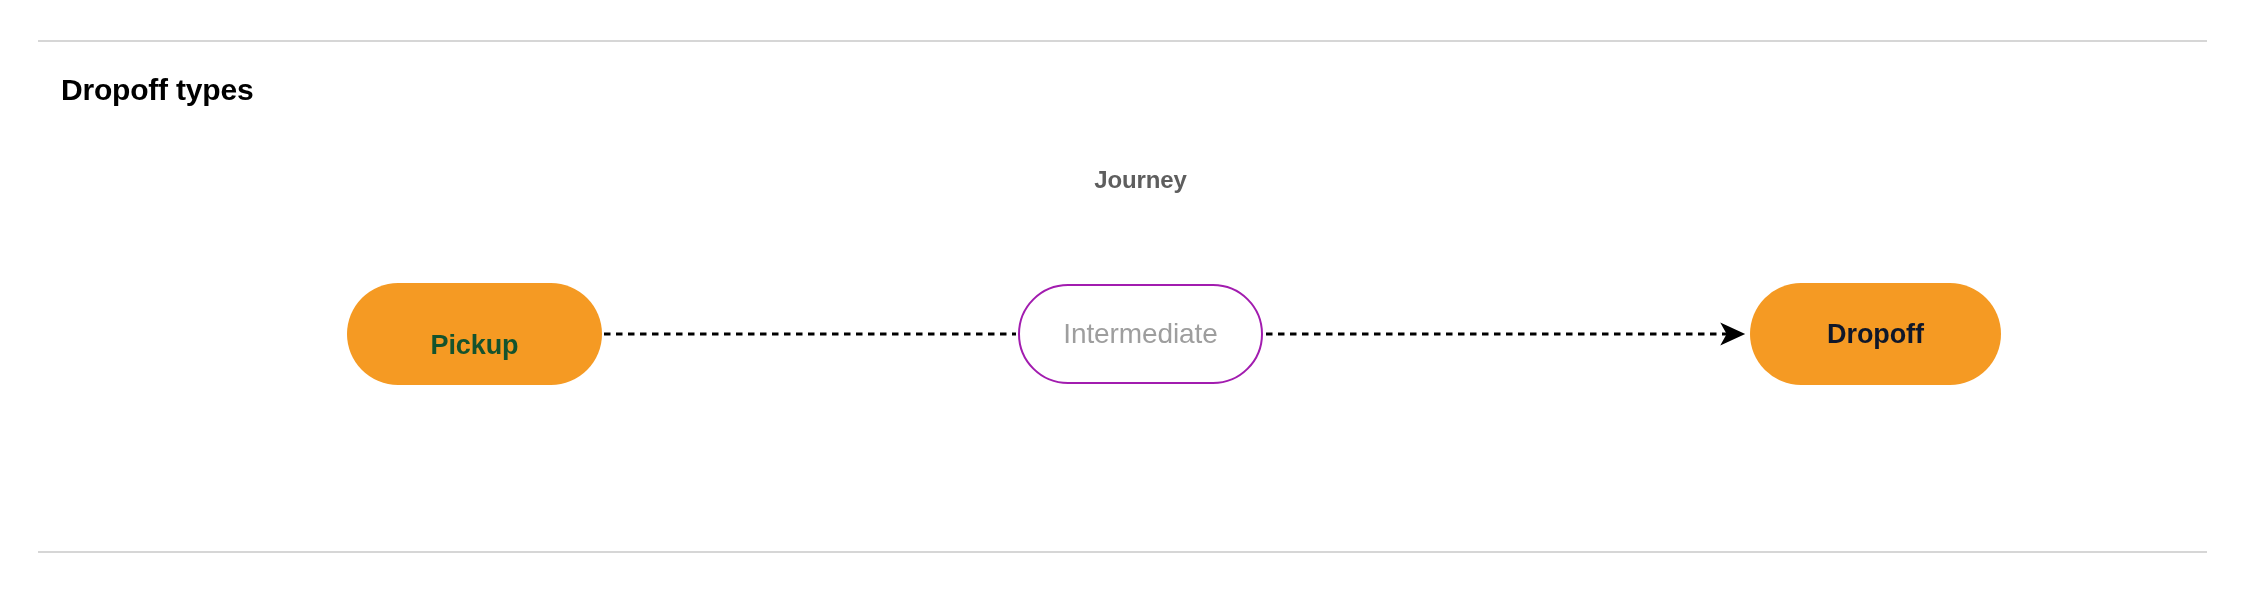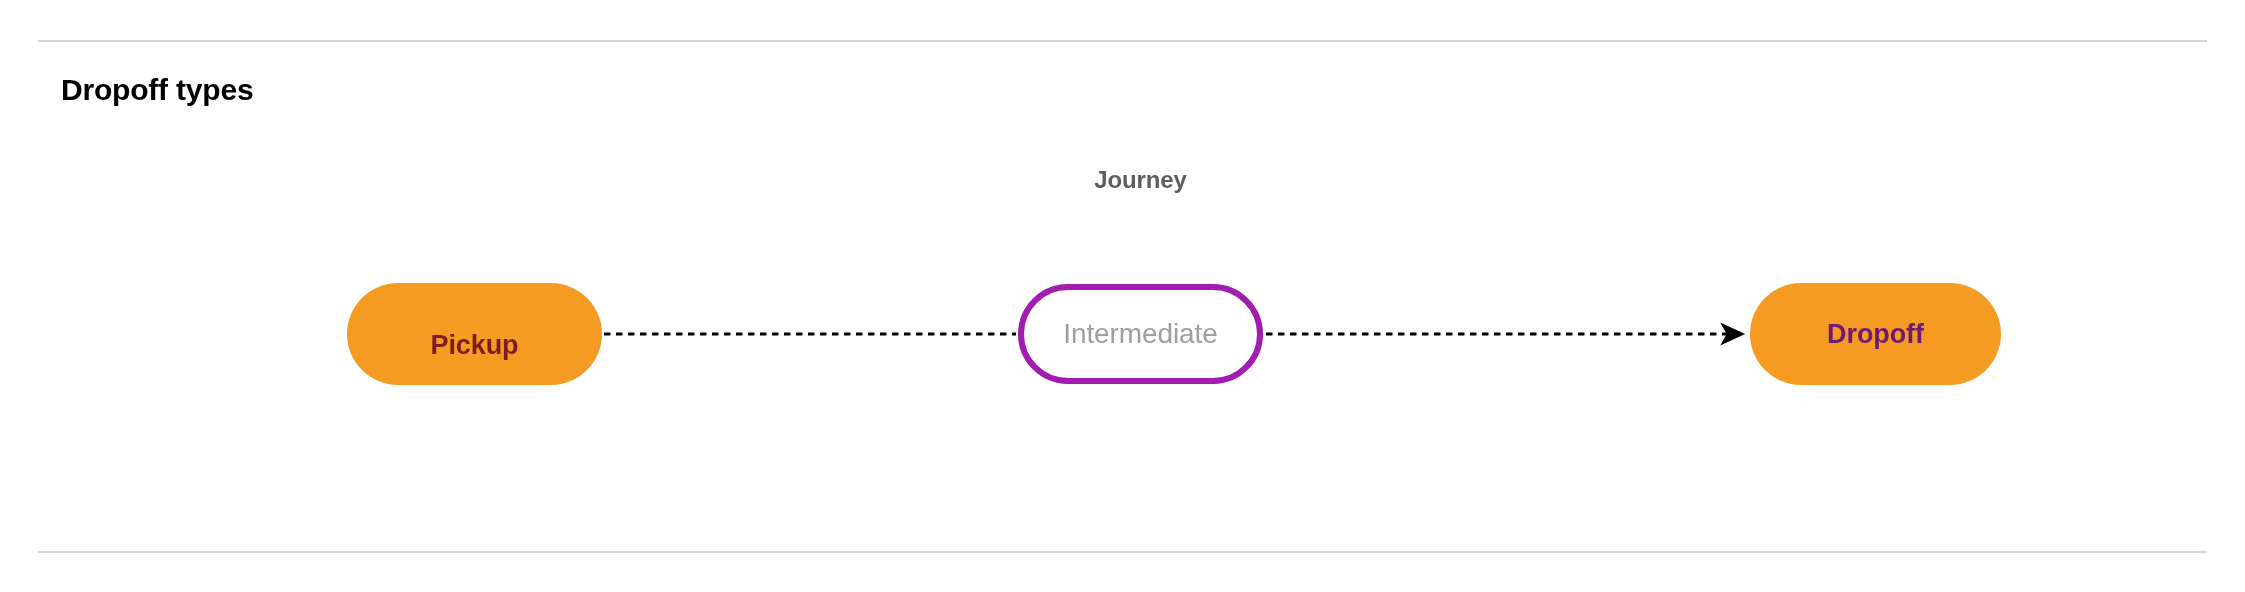--- a/index.html
+++ b/index.html
@@ -93,40 +93,40 @@
     line-height: 1;
   }
 
   .node--pickup {
     left: 347px;
     top: 283px;
     width: 255px;
     height: 102px;
     background: #f59a23;
   }
-  .node--pickup .node-label { color: #7f1d1d; margin-top: 22px; }
+  .node--pickup .node-label { color: #14532d; margin-top: 22px; }
 
   .node--intermediate {
     left: 1018px;
     top: 284px;
     width: 245px;
     height: 100px;
     background: #ffffff;
-    border: 6px solid #a21caf;
+    border: 2px solid #a21caf;
   }
   .node--intermediate .node-label { color: #9e9e9e; font-weight: normal; font-size: 28px; }
 
   .node--dropoff {
     left: 1750px;
     top: 283px;
     width: 251px;
     height: 102px;
     background: #f59a23;
   }
-  .node--dropoff .node-label { color: #701a75; }
+  .node--dropoff .node-label { color: #0f172a; }
 </style>
 </head>
 <body>
 
 <div class="page">
 
   <div class="rule rule--top"></div>
 
   <div class="section-title">Dropoff types</div>
 

